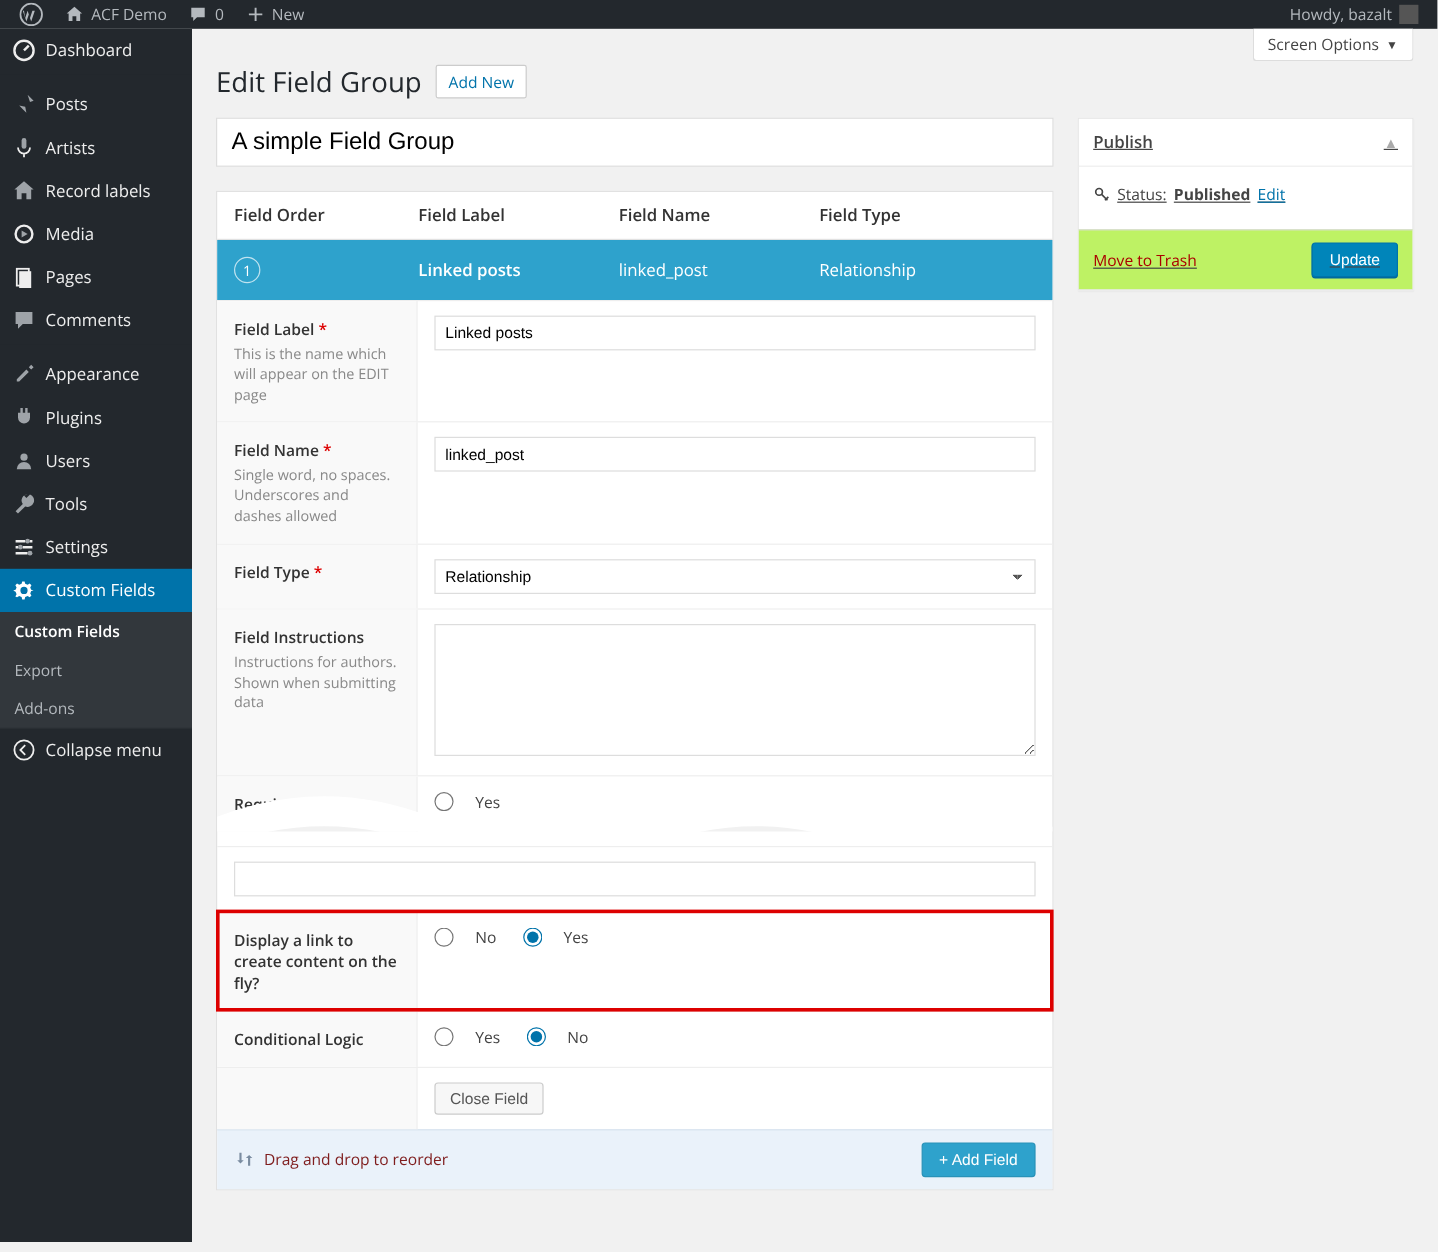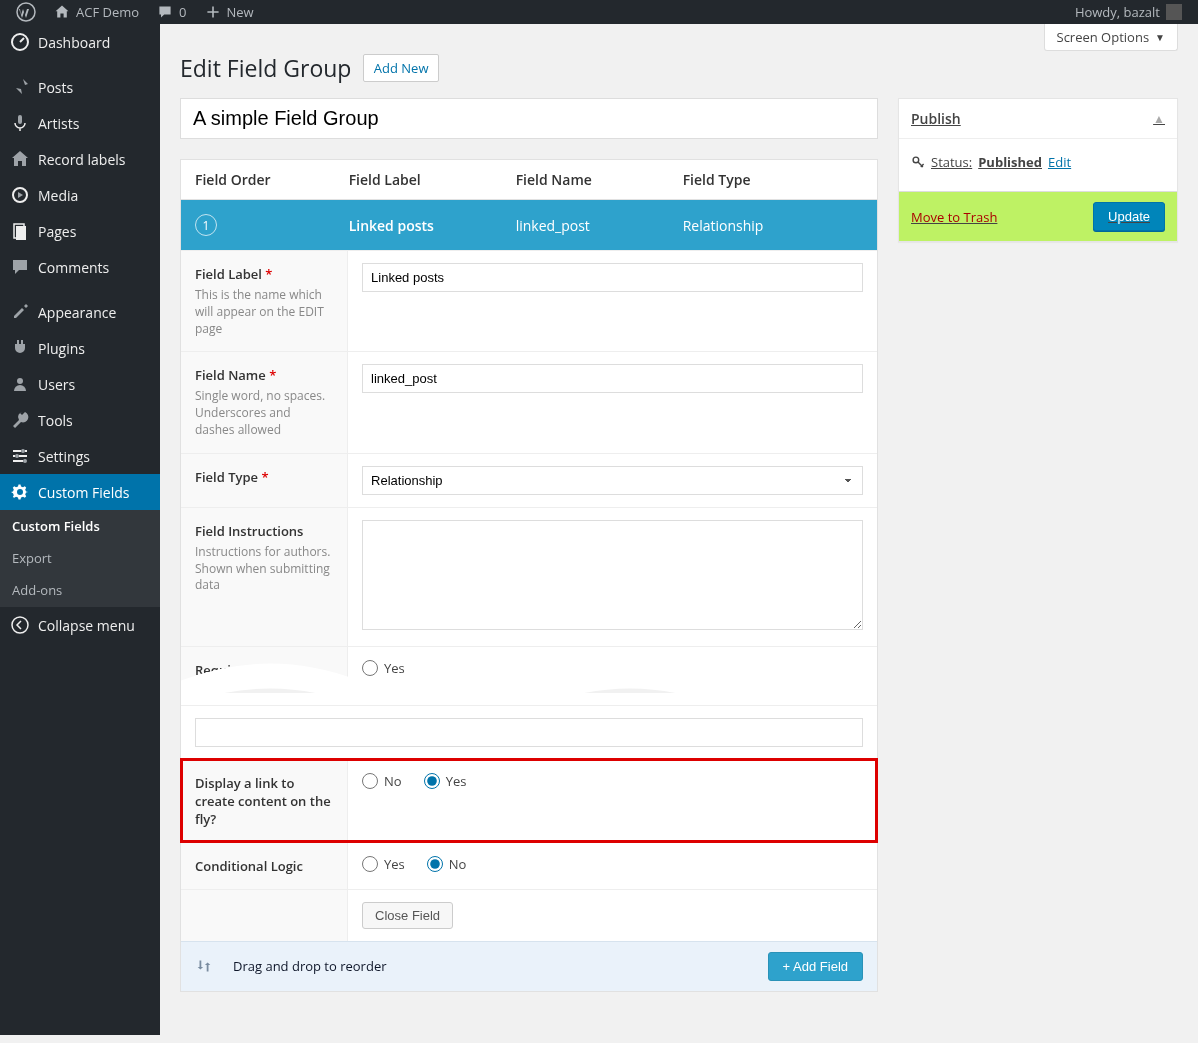--- a/index.html
+++ b/index.html
@@ -75,30 +75,30 @@
 .acf-setting-label { width: 24%; padding: 14px; background: #f9f9f9; border-right: 1px solid #eee; }
 .acf-setting-label .lbl { font-weight: 600; font-size: 13px; color: #333; }
 .acf-setting-label .req { color: #d00; }
 .acf-setting-label .desc { font-size: 12px; color: #888; margin-top: 4px; line-height: 1.4; }
 .acf-setting-input { flex: 1; padding: 12px 14px; }
 .acf-setting-input input[type=text], .acf-setting-input select, .acf-setting-input textarea { width: 100%; border: 1px solid #ddd; padding: 6px 8px; font-size: 13px; background: #fff; }
 .acf-setting-input textarea { height: 110px; resize: both; }
 .acf-setting-input select { appearance: none; background-image: linear-gradient(45deg, transparent 50%, #555 50%), linear-gradient(-45deg, transparent 50%, #555 50%); background-position: calc(100% - 14px) 12px, calc(100% - 10px) 12px; background-size: 4px 4px; background-repeat: no-repeat; }
 
 .radio-row { display: flex; gap: 22px; align-items: center; }
-.radio-row label { display: flex; align-items: center; gap: 6px; cursor: pointer; font-size: 13px; }
+.radio-row label { display: flex; align-items: center; gap: 18px; cursor: pointer; font-size: 13px; }
 input[type=radio] { width: 16px; height: 16px; accent-color: #0073aa; }
 
 .acf-required-row { position: relative; }
 .wave-cover { position: absolute; left: -1px; right: -1px; bottom: -28px; height: 70px; pointer-events: none; }
 
 .highlighted { outline: 3px solid #d00; outline-offset: -2px; }
 
 .acf-footer { background: #eaf2fa; border-top: 1px solid #d7e3ee; padding: 10px 14px; display: flex; justify-content: space-between; align-items: center; }
-.acf-footer .reorder { display: flex; align-items: flex-end; gap: 20px; color: #0f172a; font-size: 13px; }
+.acf-footer .reorder { display: flex; align-items: flex-end; gap: 7px; color: #7f1d1d; font-size: 13px; }
 .acf-footer .reorder svg { width: 18px; height: 18px; fill: #7a8ca0; }
 .btn-addfield { background: #2ea2cc; border: 1px solid #2992b8; color: #fff; padding: 6px 14px; border-radius: 3px; font-size: 13px; cursor: pointer; }
 
 .btn-secondary { background: #f7f7f7; border: 1px solid #ccc; border-radius: 3px; padding: 5px 12px; font-size: 13px; cursor: pointer; color: #555; }
 
 .cut-gap { height: 12px; }
 </style>
 </head>
 <body>
 

